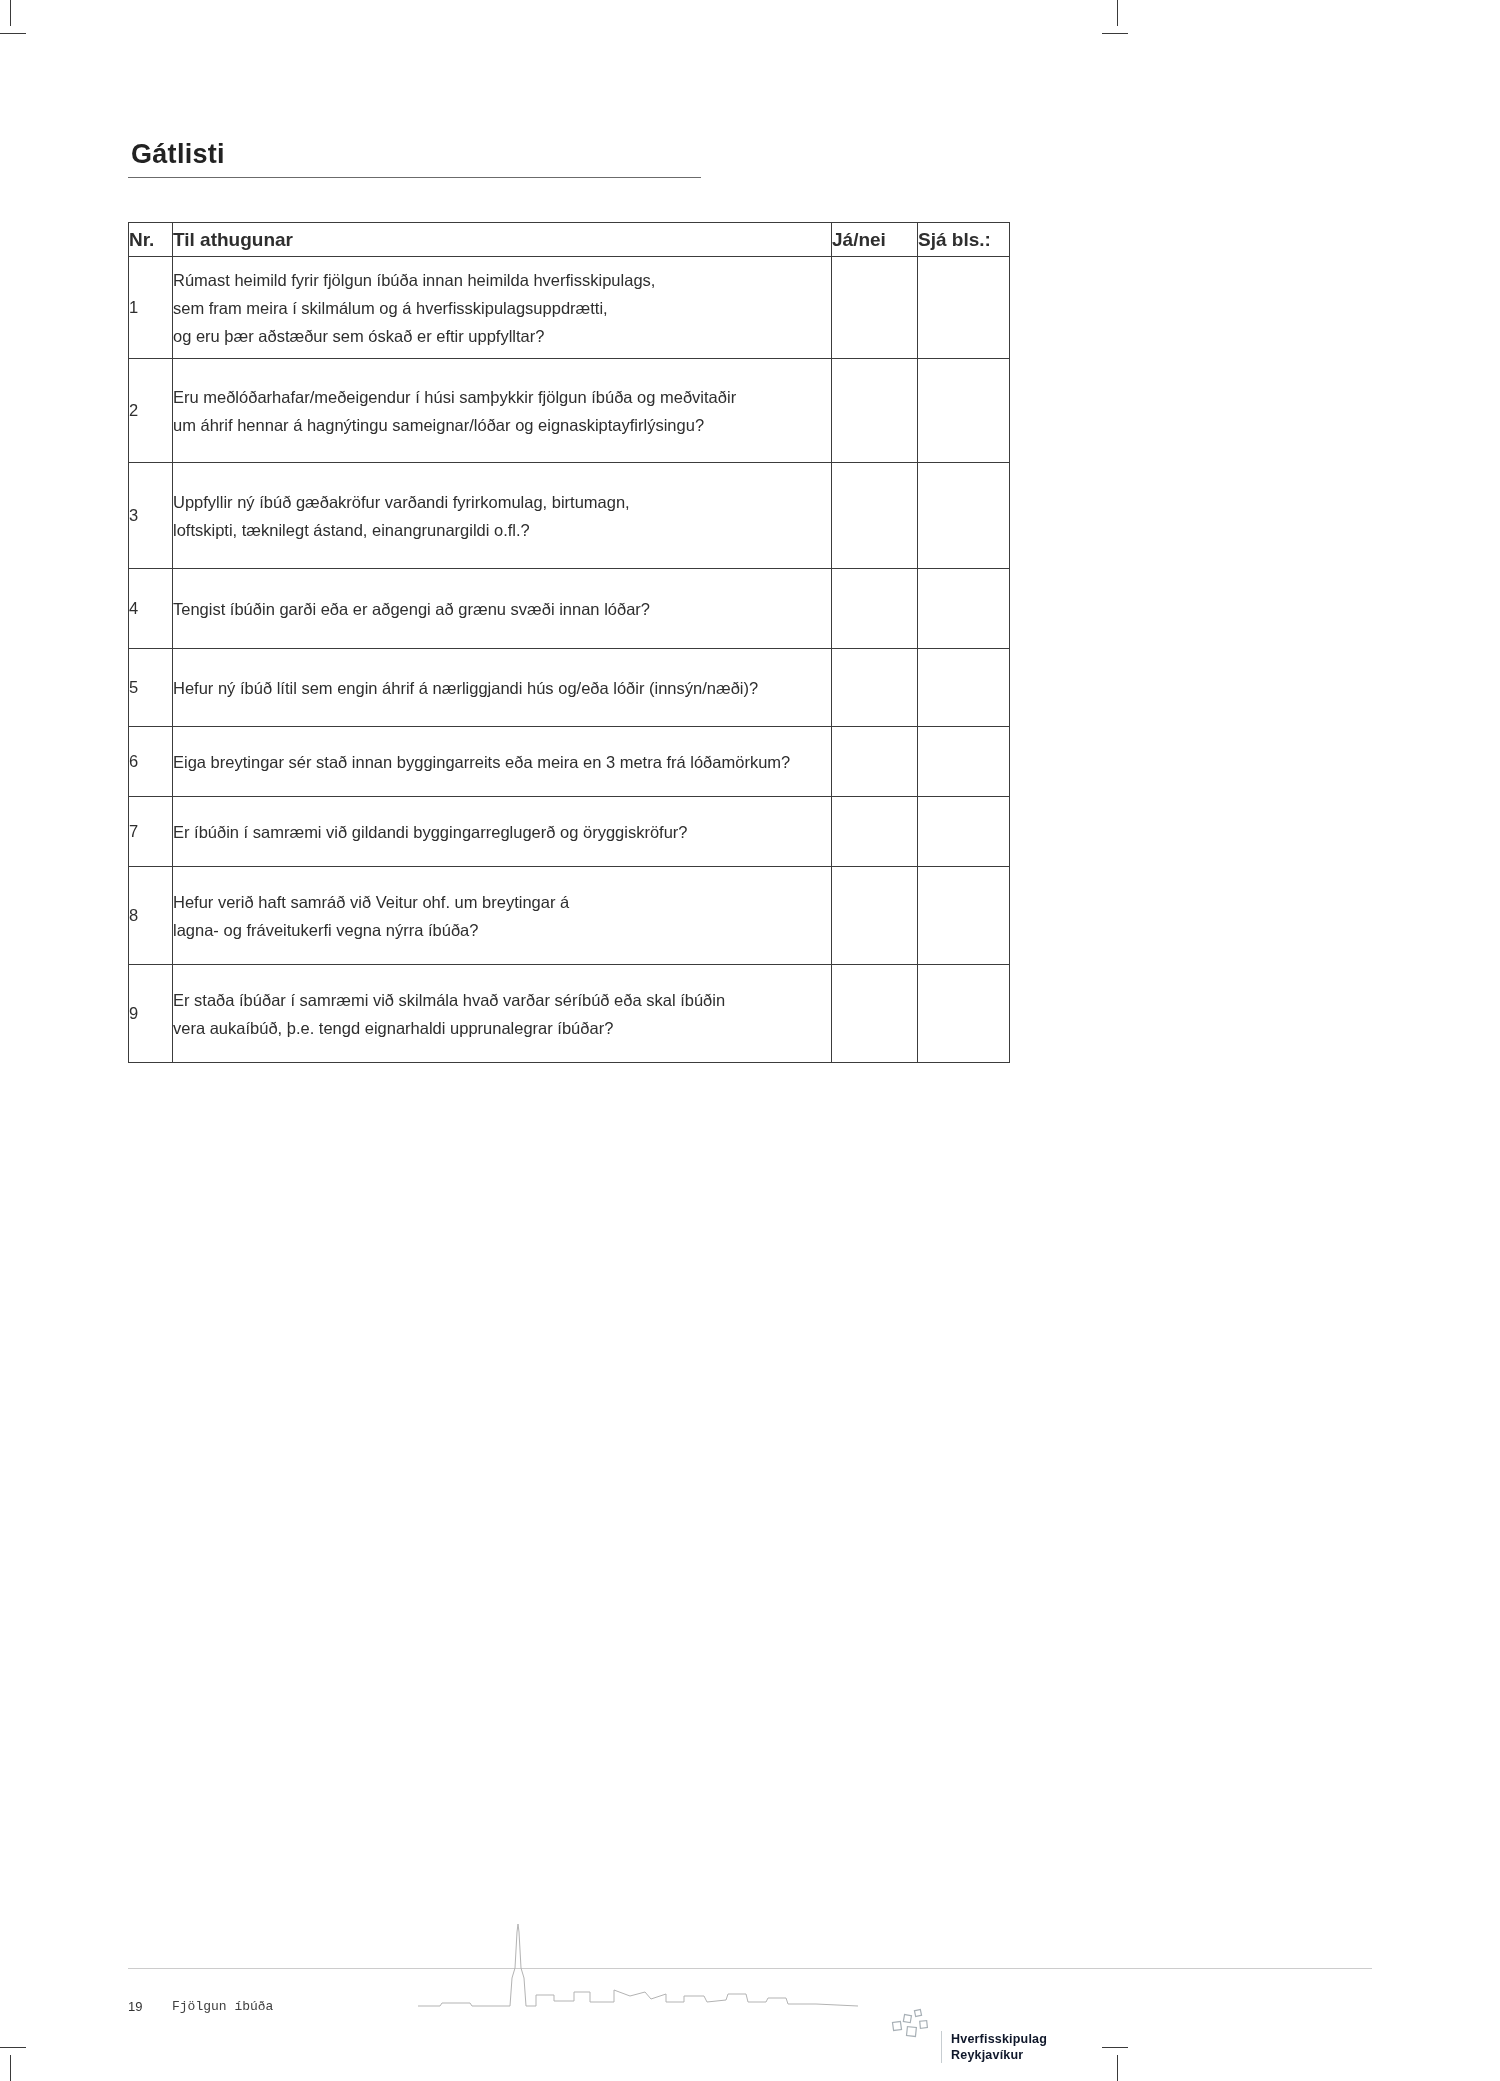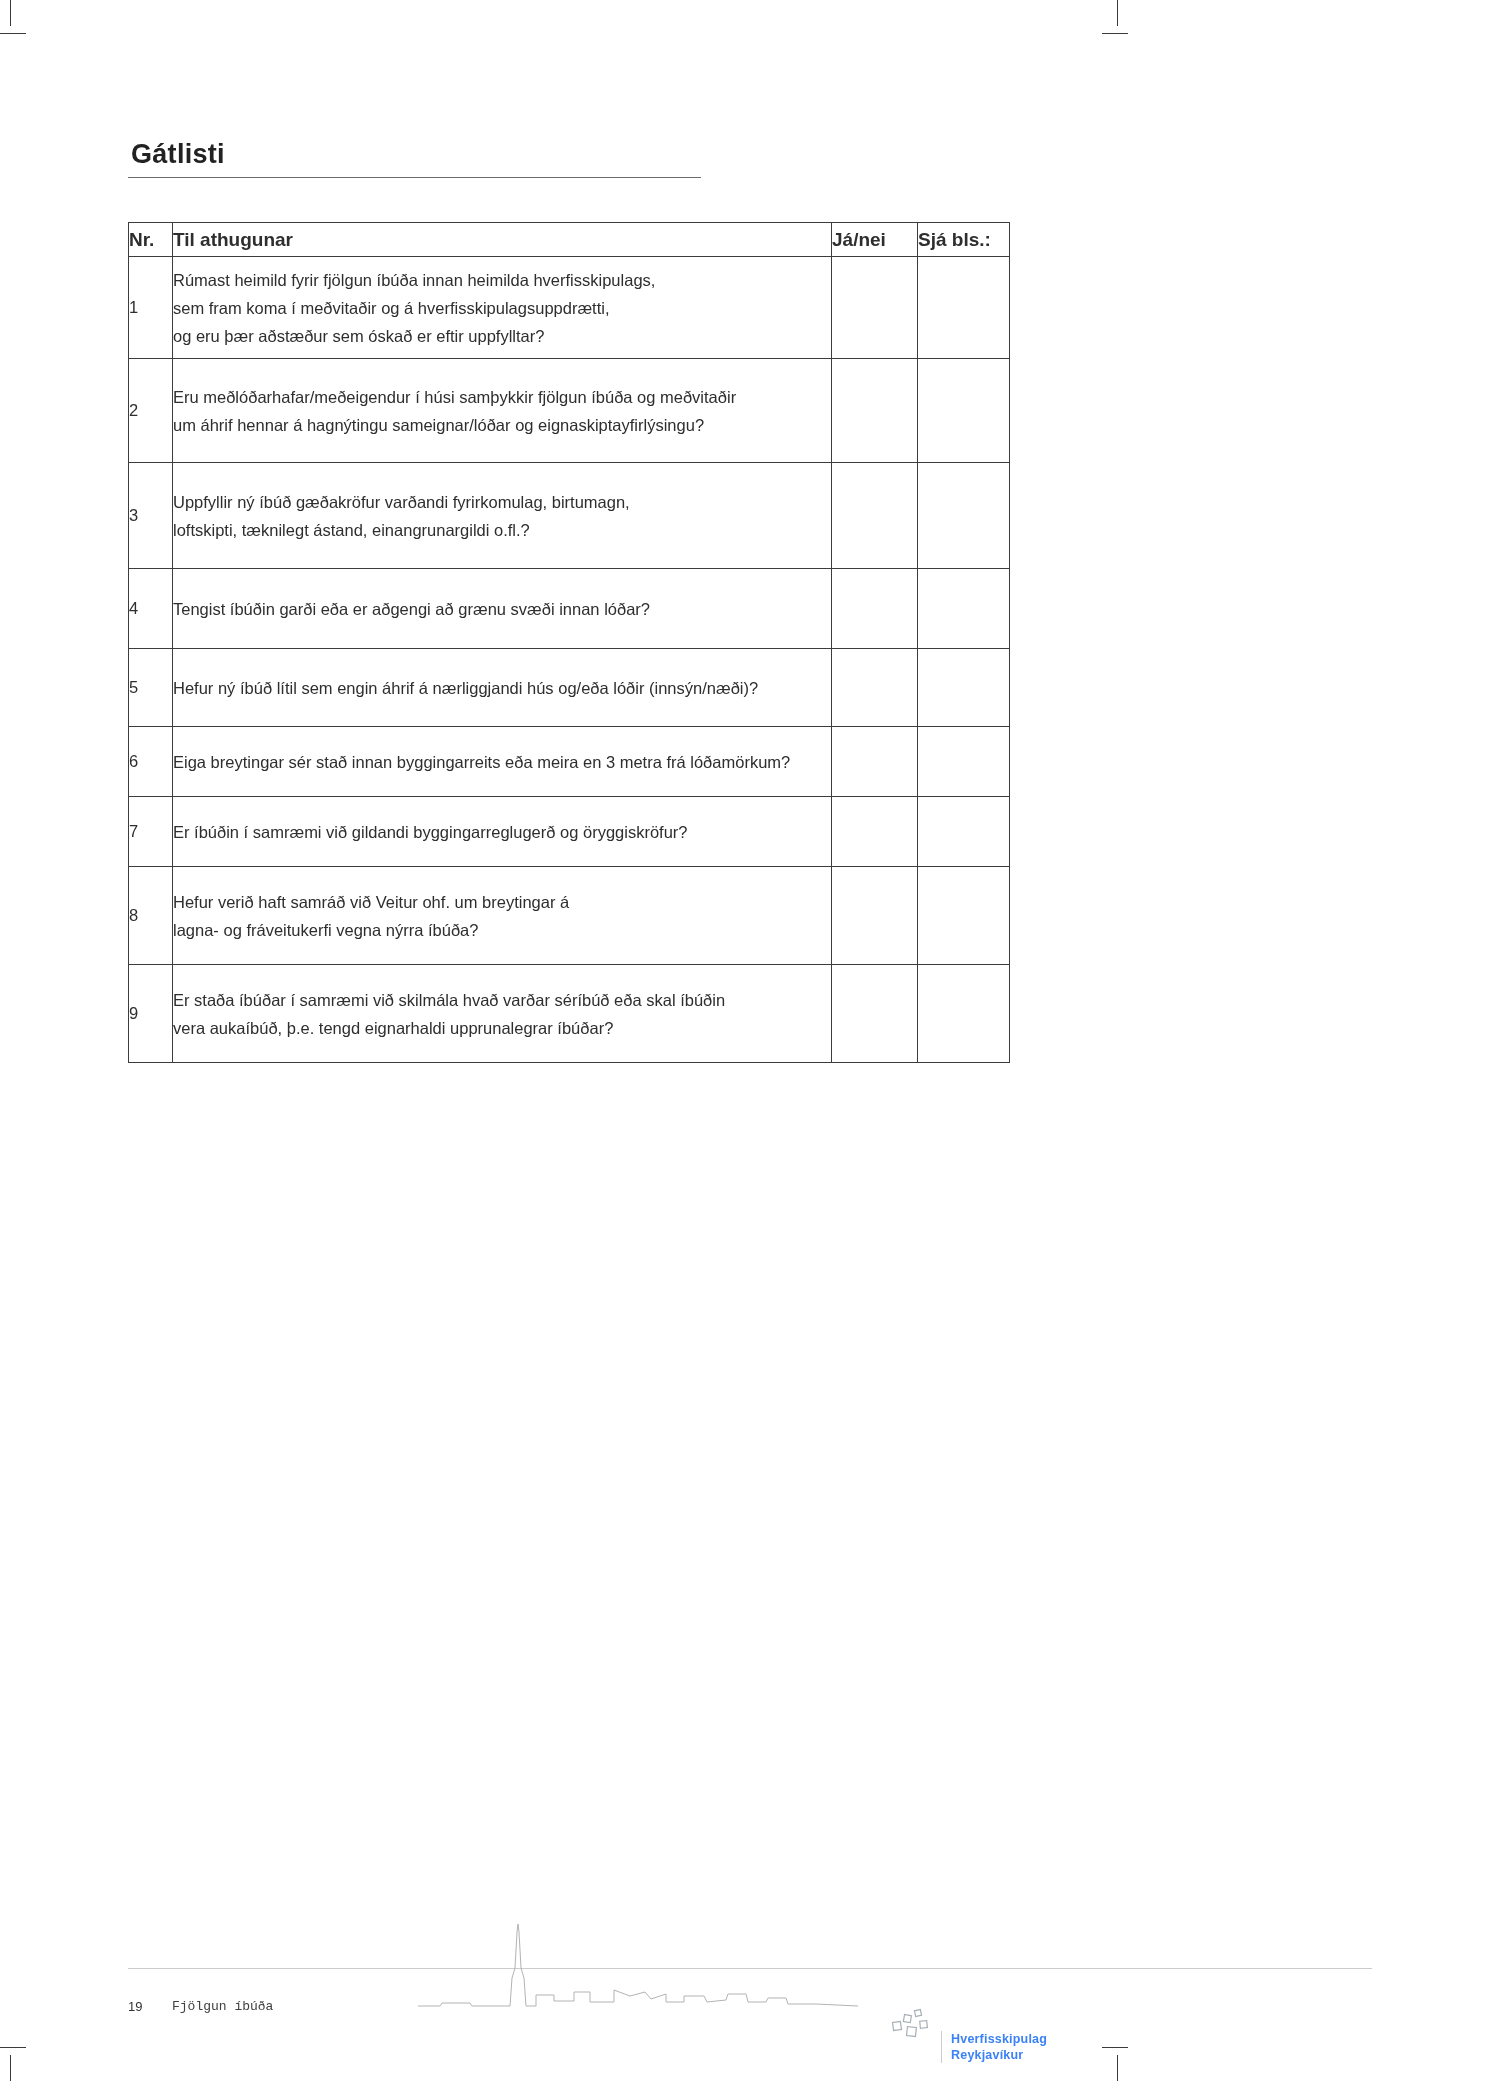--- a/index.html
+++ b/index.html
@@ -63,21 +63,21 @@
   .footer-doc{
     position:absolute;left:172px;top:1999px;font-size:13px;color:#404040;font-family:Liberation Mono, monospace;
   }
   .logo{
     position:absolute;left:890px;top:1986px;
     display:flex;align-items:center;gap:9px;
   }
   .logo-text{
     border-left:1px solid #c7cdd1;
     padding-left:9px;
-    font-size:12.5px;line-height:16px;color:#3b82f6;font-weight:bold;letter-spacing:.2px;margin-top:45px;
+    font-size:12.5px;line-height:16px;color:#0f172a;font-weight:bold;letter-spacing:.2px;margin-top:45px;
   }
 </style>
 </head>
 <body>
 
 <div class="page">
 
   <div class="crop v" style="left:10px;top:0;"></div>
   <div class="crop h" style="left:0;top:33px;"></div>
   <div class="crop v" style="left:1117px;top:0;"></div>
@@ -102,21 +102,21 @@
       <th class="h-nr">Nr.</th>
       <th class="h-question">Til athugunar</th>
       <th class="h-yesno">Já/nei</th>
       <th class="h-seepage">Sjá bls.:</th>
     </tr>
 
     <tr style="height:102px">
       <td class="c-nr">1</td>
       <td class="c-question">
         <div class="line">Rúmast heimild fyrir fjölgun íbúða innan heimilda hverfisskipulags,</div>
-        <div class="line">sem fram koma í meðvitaðir og á hverfisskipulagsuppdrætti,</div>
+        <div class="line">sem fram meira í skilmálum og á hverfisskipulagsuppdrætti,</div>
         <div class="line">og eru þær aðstæður sem óskað er eftir uppfylltar?</div>
       </td>
       <td></td>
       <td></td>
     </tr>
 
     <tr style="height:104px">
       <td class="c-nr">2</td>
       <td class="c-question">
         <div class="line">Eru meðlóðarhafar/meðeigendur í húsi samþykkir fjölgun íbúða og meðvitaðir</div>

